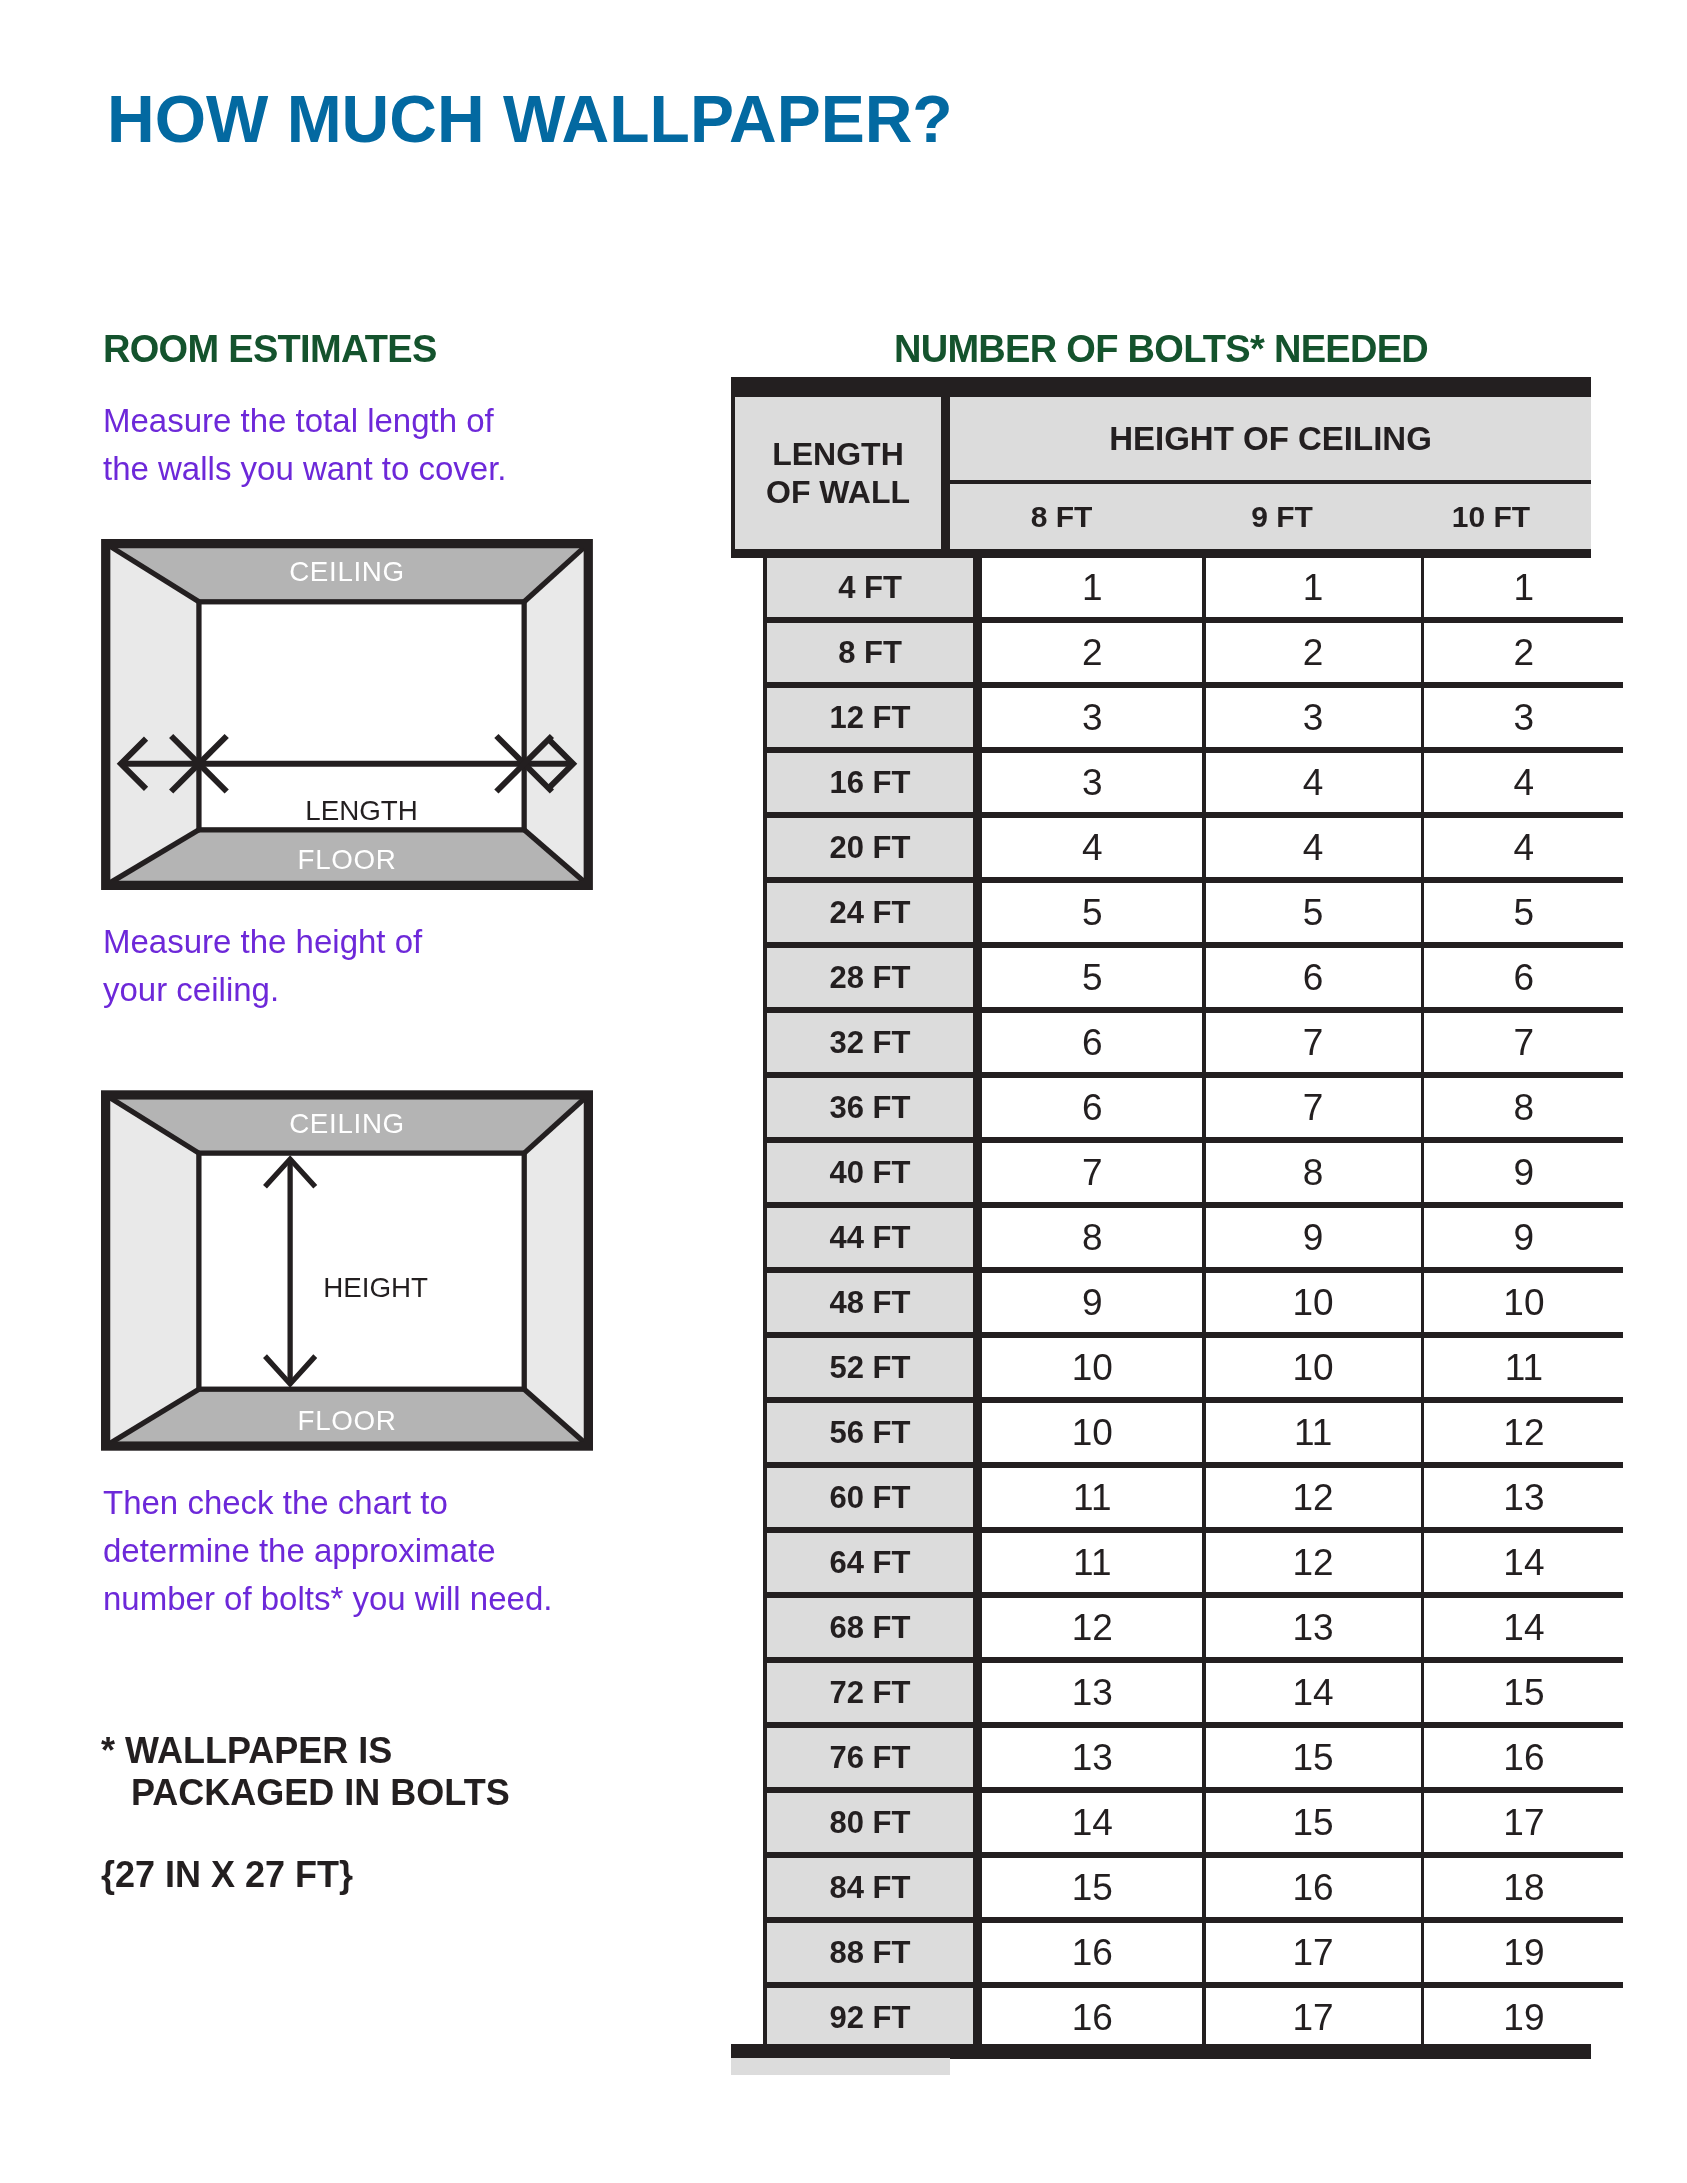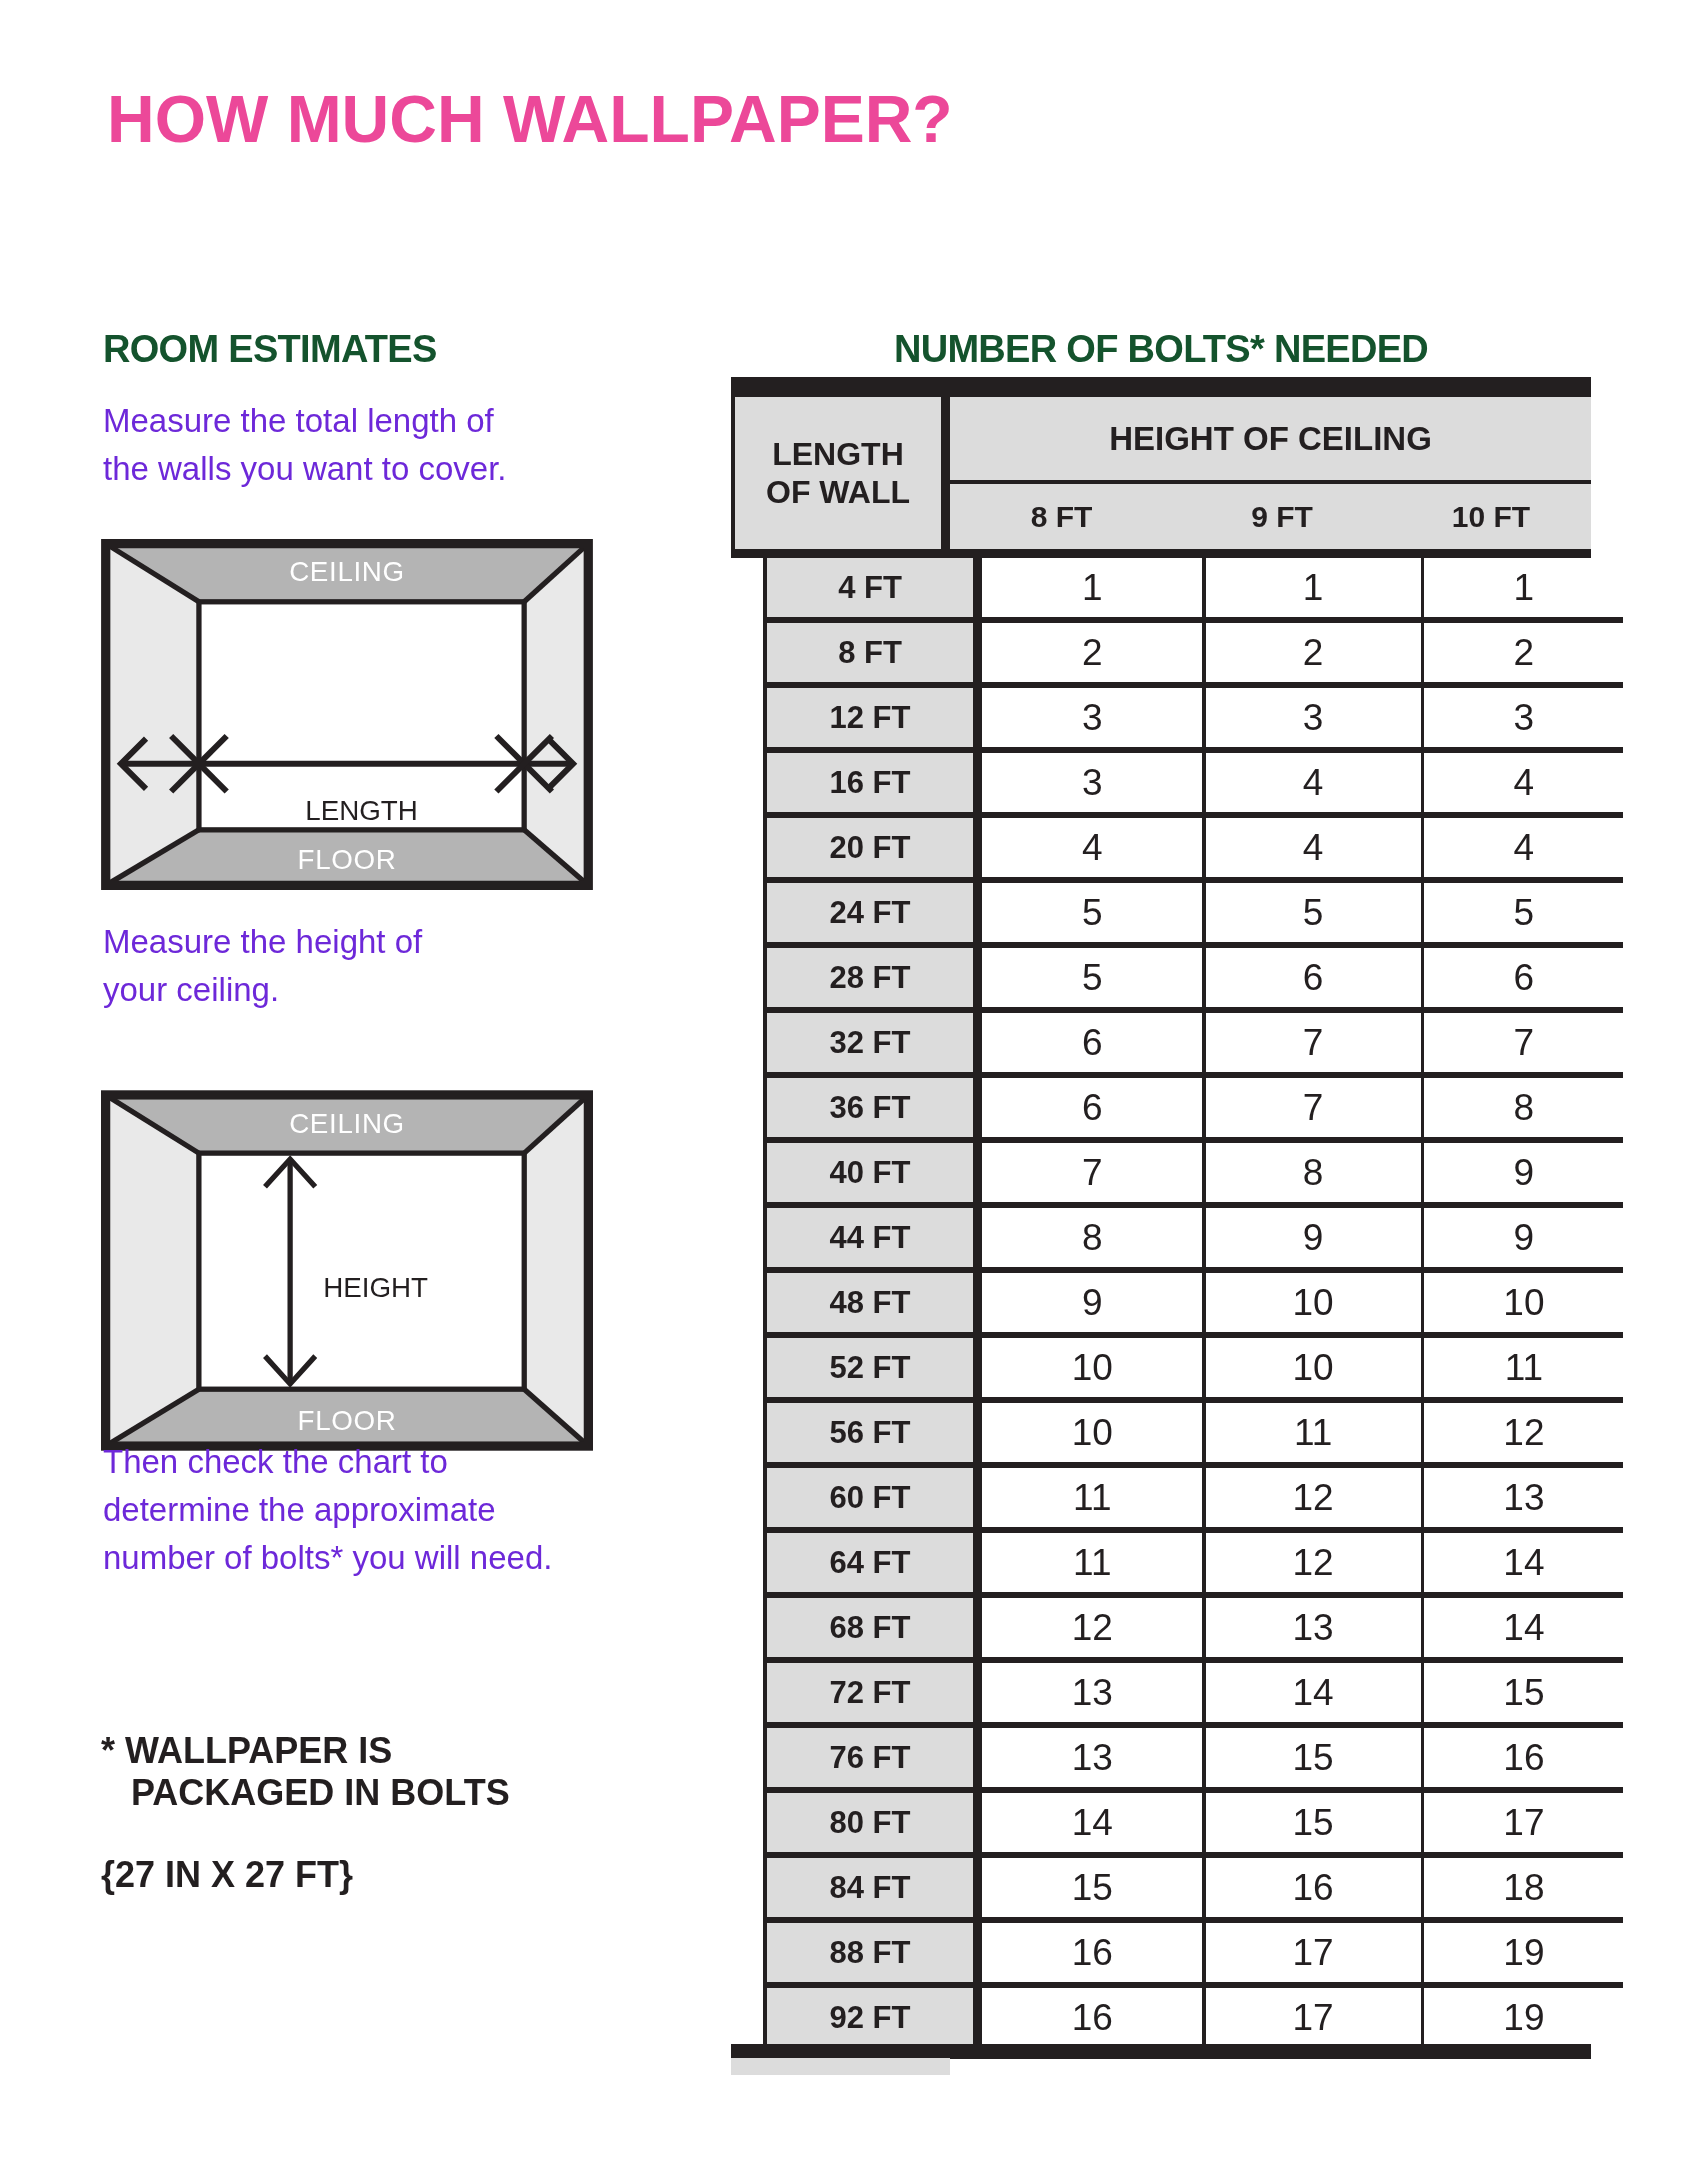--- a/index.html
+++ b/index.html
@@ -2,29 +2,29 @@
 <html style="font-size:10.6px"><head>
 <meta charset="utf-8">
 <style>
   html,body{margin:0;padding:0;}
   body{
     width:1687px;height:2183px;position:relative;background:#ffffff;
     font-family:"Liberation Sans", sans-serif;color:#231F20;overflow:hidden;
   }
   .abs{position:absolute;}
   
-  .page-title{left:107px;top:81px;font-size:66px;font-weight:700;color:#ec4899;letter-spacing:0;white-space:nowrap;}
+  .page-title{left:107px;top:81px;font-size:66px;font-weight:700;color:#0369a1;letter-spacing:0;white-space:nowrap;}
   .section-heading{font-size:38px;font-weight:700;color:#14532d;letter-spacing:-0.7px;white-space:nowrap;}
   .left-heading{left:103px;top:328px;}
   .table-heading{left:731px;top:328px;width:860px;text-align:center;}
   
   .para{font-size:33px;line-height:48px;font-weight:400;color:#6d28d9;}
   .para1{left:103px;top:397px;}
   .para2{left:103px;top:918px;}
-  .para3{left:103px;top:1438px;}
+  .para3{left:103px;top:1479px;}
   .footnote{left:101px;top:1730px;font-size:36px;line-height:42px;font-weight:700;}
   .footnote .indent{margin-left:30px;}
   .boltinfo{left:101px;top:1852px;font-size:36px;line-height:46px;font-weight:700;}
   .boltinfo sup{font-size:21px;}
   
   .diagram1{left:101px;top:539px;}
   .diagram2{left:101px;top:1090px;}
   
   .tbl{left:731px;top:377px;width:860px;height:1698px;}
   .tbl-topbar{left:0;top:0;width:860px;height:20px;background:#231F20;}

